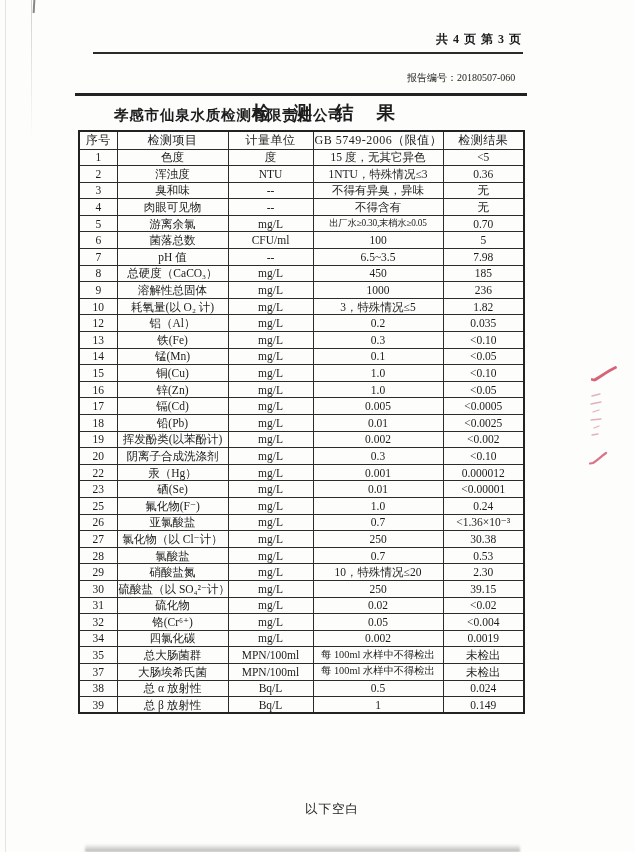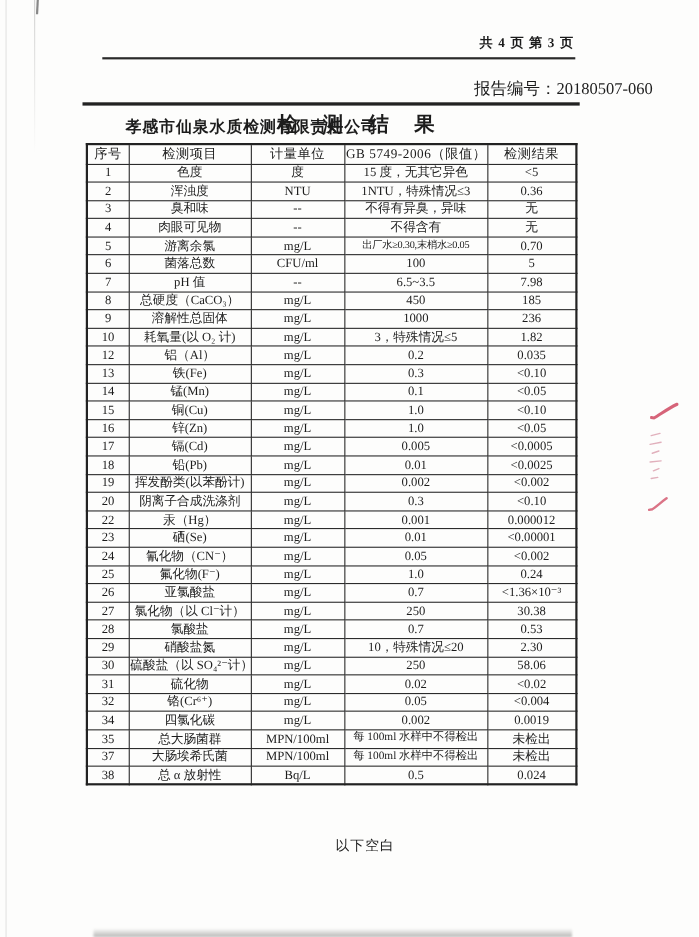--- a/index.html
+++ b/index.html
@@ -19,38 +19,38 @@
                  background:rgba(40,40,40,0.55); transform:rotate(3deg); }
   .bottom-shadow { position:absolute; left:85px; width:435px; bottom:0; height:8px;
                  background:linear-gradient(to bottom, rgba(120,120,118,0), rgba(110,110,108,0.5));
                  filter:blur(1.2px); }
   
   .page-indicator { position:absolute; left:436px; top:31px;
                  font-size:12px; font-weight:bold; letter-spacing:1px; white-space:nowrap; }
   .rule-top    { position:absolute; left:93px; top:52px; width:430px; height:2px; background:#2a2a2a; }
   .company     { position:absolute; left:114px; top:66px; font-size:14.5px; font-weight:bold;
                  letter-spacing:0.8px; white-space:nowrap;margin-top:40px; }
-  .report-no   { position:absolute; left:407px; top:71px; font-size:15px; white-space:nowrap;margin-left:24px; }
+  .report-no   { position:absolute; left:407px; top:71px; font-size:10px; white-space:nowrap; }
   .rule-bottom { position:absolute; left:75px; top:93px; width:452px; height:2.5px; background:#222; }
   .doc-title   { position:absolute; left:252px; top:100px; font-size:18.5px; font-weight:bold;
                  letter-spacing:23px; white-space:nowrap; }
   
   table.results { position:absolute; left:78px; top:130px; width:445px;
                  border-collapse:collapse; table-layout:fixed;
                  border:2px solid #222; }
   table.results th, table.results td {
                  border:1px solid #2b2b2b; padding:0 1px;
                  text-align:center; vertical-align:middle;
                  font-size:11.5px; line-height:1.05;
                  height:16.6px; overflow:hidden; white-space:nowrap; }
   table.results th { font-size:12px; font-weight:normal; height:18px; letter-spacing:0.5px; }
   table.results td.sm { font-size:10.3px; }
   table.results td.xs { font-size:9.3px; letter-spacing:-0.2px; }
   
-  .footer-note { position:absolute; left:305px; top:761px; font-size:12.5px;
+  .footer-note { position:absolute; left:305px; top:801px; font-size:12.5px;
                  letter-spacing:1px; white-space:nowrap; }
   
   .stamp { position:absolute; pointer-events:none; }
   .stamp-check-top    { left:591px; top:365px; opacity:0.78; }
   .stamp-scribble     { left:589px; top:392px; opacity:0.45; filter:blur(0.4px); }
   .stamp-check-bottom { left:589px; top:451px; opacity:0.7; }
 </style>
 </head>
 <body>
 
@@ -228,27 +228,20 @@
           <td>0.000012</td>
         </tr>
         <tr>
           <td>23</td>
           <td>硒(Se)</td>
           <td>mg/L</td>
           <td>0.01</td>
           <td>&lt;0.00001</td>
         </tr>
         <tr>
-          <td>24</td>
-          <td>氰化物（CN⁻）</td>
-          <td>mg/L</td>
-          <td>0.05</td>
-          <td>&lt;0.002</td>
-        </tr>
-        <tr>
           <td>25</td>
           <td>氟化物(F⁻)</td>
           <td>mg/L</td>
           <td>1.0</td>
           <td>0.24</td>
         </tr>
         <tr>
           <td>26</td>
           <td>亚氯酸盐</td>
           <td>mg/L</td>
@@ -274,21 +267,21 @@
           <td>硝酸盐氮</td>
           <td>mg/L</td>
           <td>10，特殊情况≤20</td>
           <td>2.30</td>
         </tr>
         <tr>
           <td>30</td>
           <td>硫酸盐（以 SO₄²⁻计）</td>
           <td>mg/L</td>
           <td>250</td>
-          <td>58.06</td>
+          <td>39.15</td>
         </tr>
         <tr>
           <td>31</td>
           <td>硫化物</td>
           <td>mg/L</td>
           <td>0.02</td>
           <td>&lt;0.02</td>
         </tr>
         <tr>
           <td>32</td>
@@ -317,20 +310,27 @@
           <td>MPN/100ml</td>
           <td class="sm">每 100ml 水样中不得检出</td>
           <td>未检出</td>
         </tr>
         <tr>
           <td>38</td>
           <td>总 α 放射性</td>
           <td>Bq/L</td>
           <td>0.5</td>
           <td>0.024</td>
+        </tr>
+        <tr>
+          <td>39</td>
+          <td>总 β 放射性</td>
+          <td>Bq/L</td>
+          <td>1</td>
+          <td>0.149</td>
         </tr>
       </tbody>
   </table>
 
   <div class="footer-note">以下空白</div>
 
   <svg class="stamp stamp-check-top" width="26" height="17" viewBox="0 0 26 17">
     <path d="M1,14.5 L3.5,15 C9,12 16,6.5 24.5,2.5" fill="none" stroke="#cc3a55" stroke-width="2.8" stroke-linecap="round"></path>
   </svg>
 

